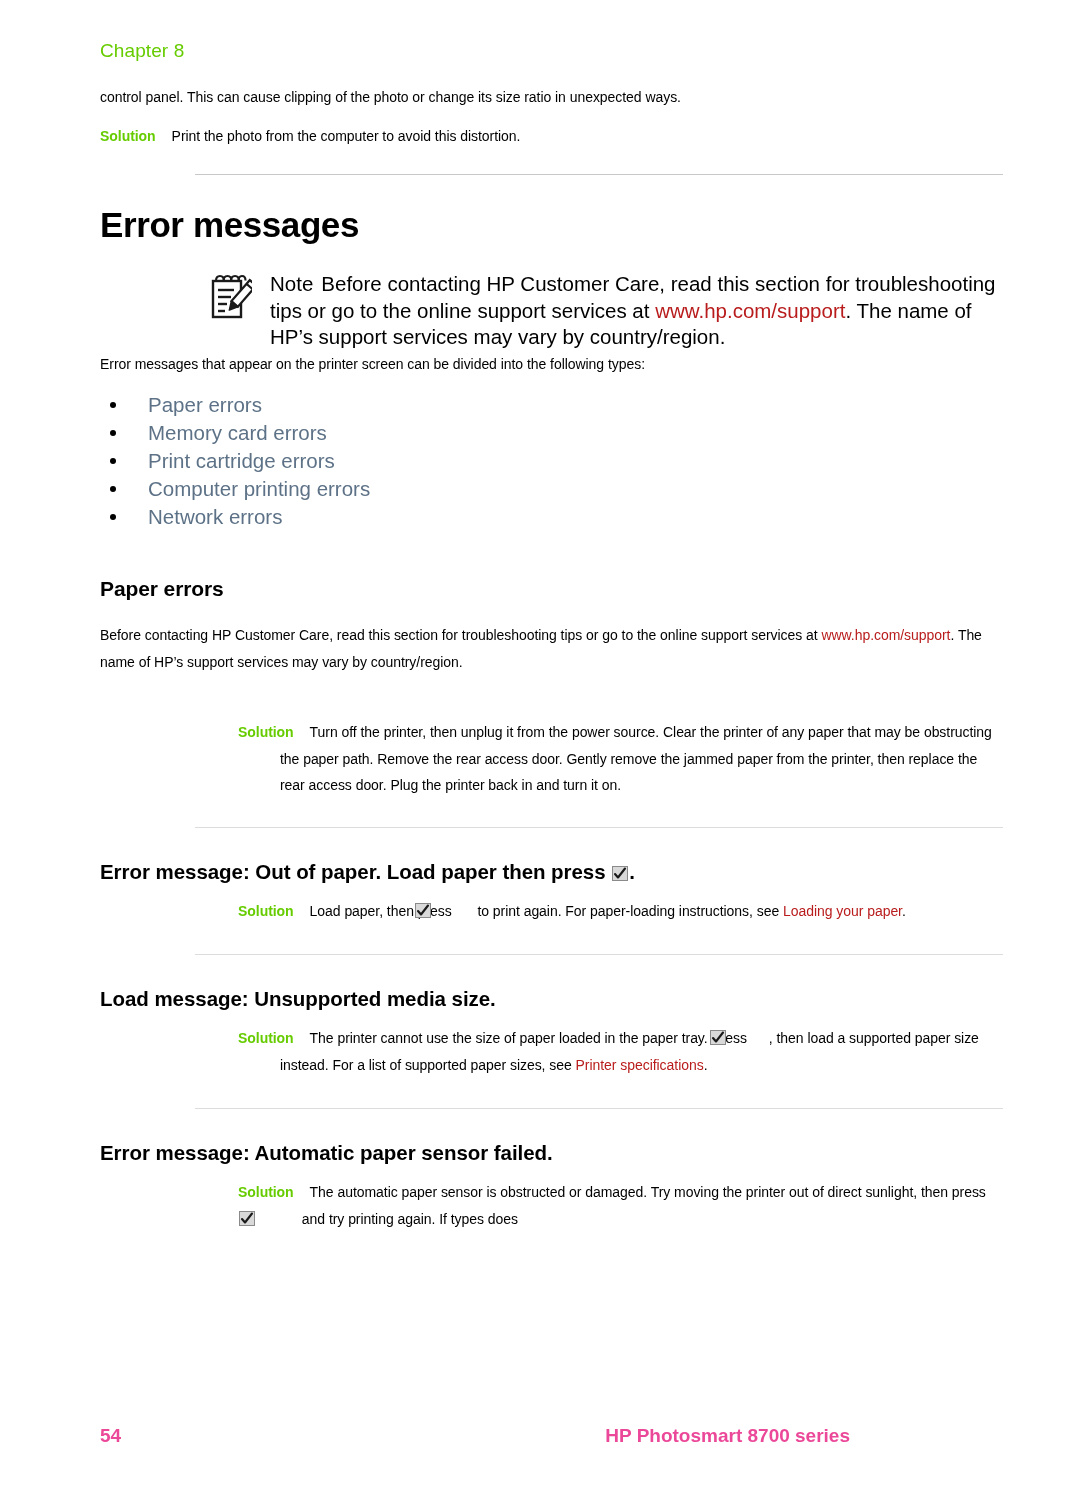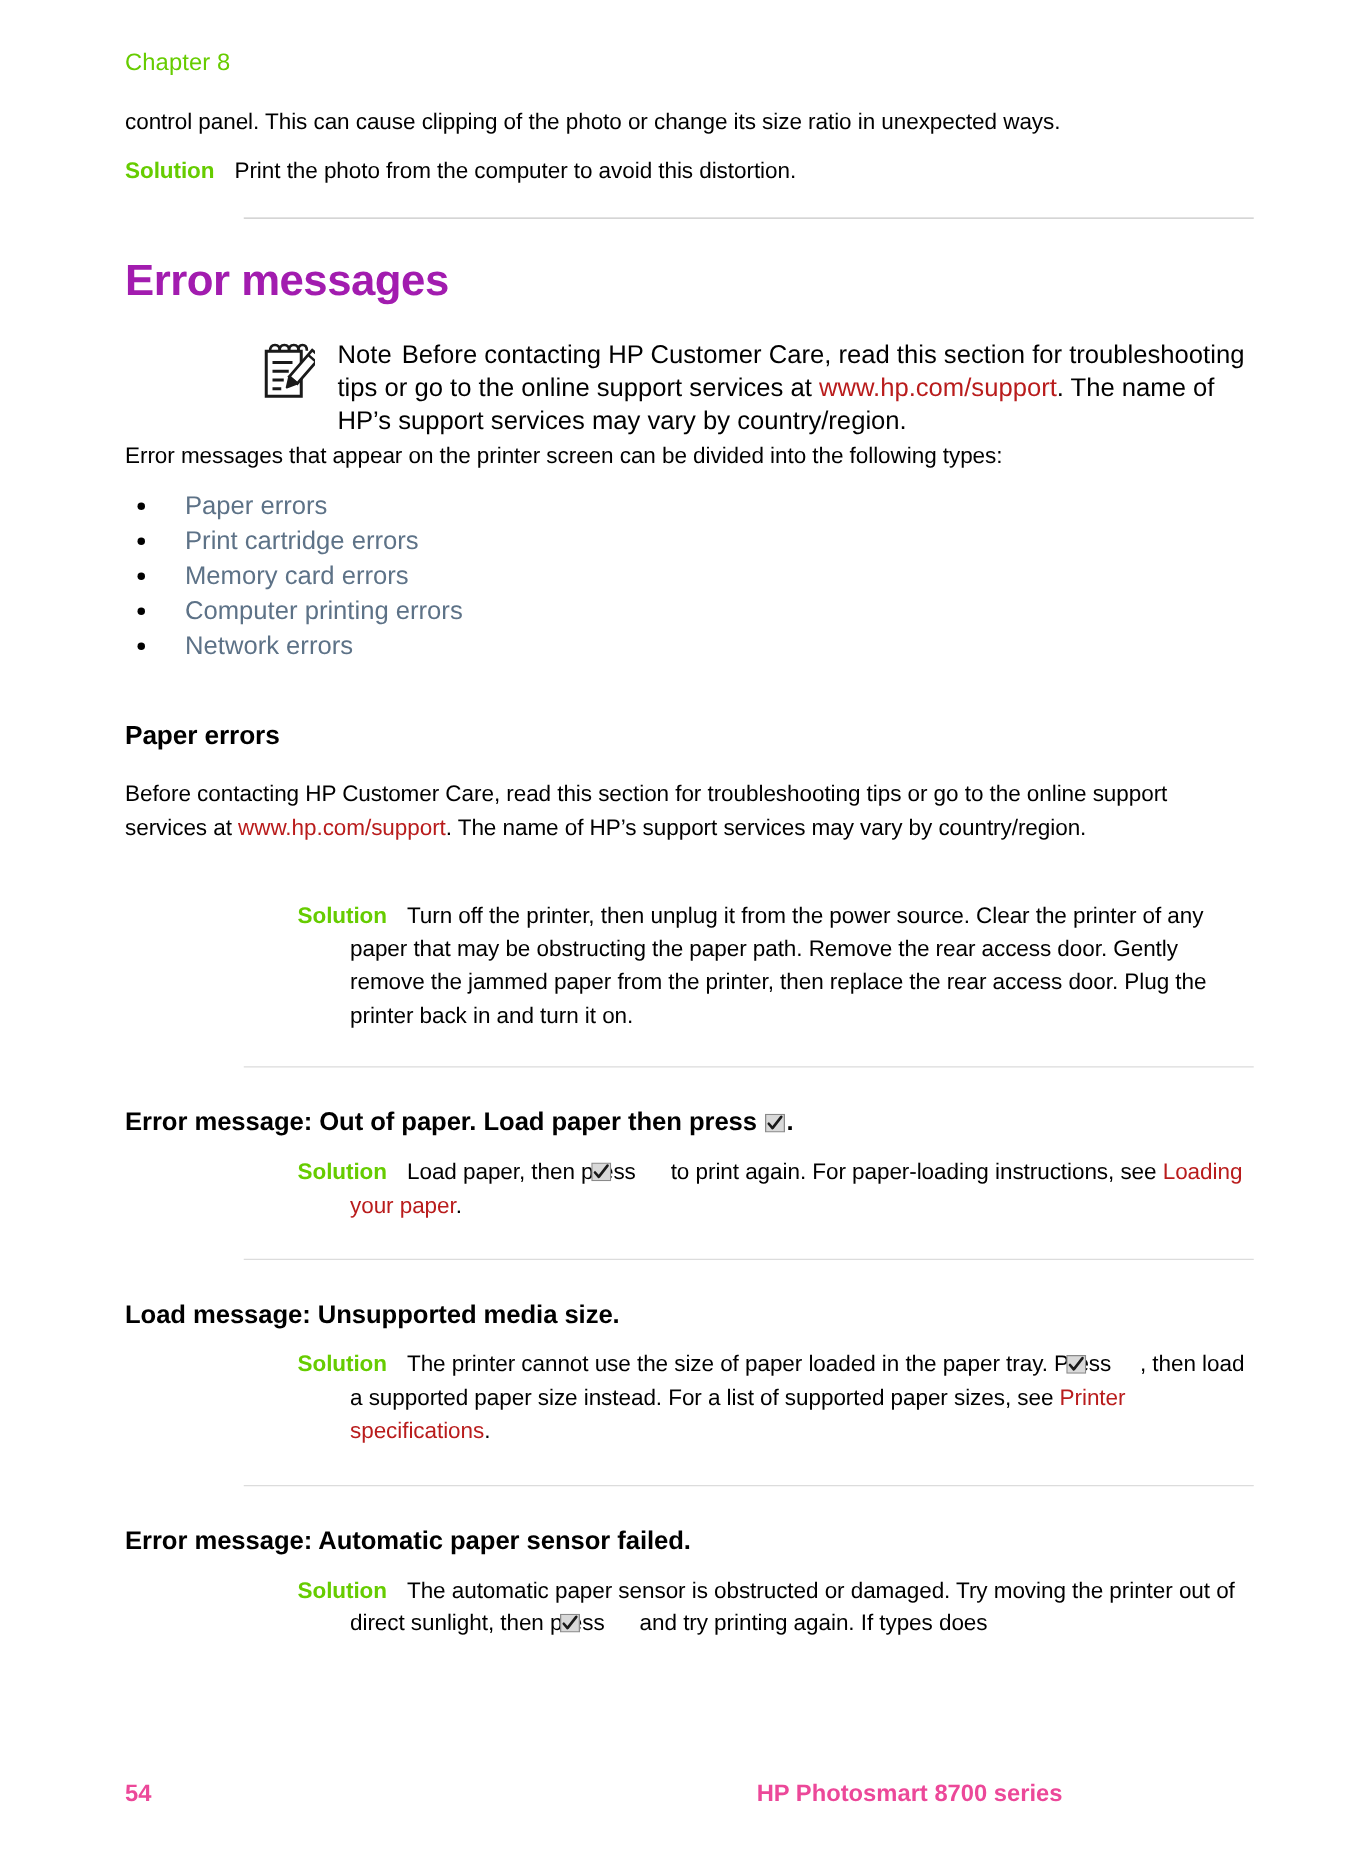--- a/index.html
+++ b/index.html
@@ -39,21 +39,21 @@
     left: 100px;
     top: 84px;
     width: 902px;
   }
 
   .body-indent {
     margin-left: 138px;
   }
 
   p.body {
-    font-size: 18px;
+    font-size: 14px;
     line-height: 26.5px;
     margin: 0;
     color: #000;
     letter-spacing: -0.05px;
   }
 
   .solution-label {
     color: #66cc00;
     font-weight: bold;
   }
@@ -66,21 +66,21 @@
     height: 0;
   }
   .rule.light { border-top-color: #dcdcdc; }
 
   
   h1.page-heading {
     font-size: 35px;
     font-weight: bold;
     margin: 0;
     letter-spacing: -0.4px;
-    color: #a21caf;
+    color: #000000;
   }
 
   h2.sub-heading {
     font-size: 21px;
     font-weight: bold;
     margin: 0;
     letter-spacing: -0.1px;
     color: #000;
   }
 
@@ -210,22 +210,22 @@
       </span>
       <div class="note-text">
         <span class="note-label">Note</span><span class="gap-after-label" style="width:8px;"></span><span>Before contacting HP Customer Care, read this section for troubleshooting tips or go to the online support services at </span><span class="link">www.hp.com/support</span><span>. The name of HP’s support services may vary by country/region.</span>
       </div>
     </div>
 
     <p class="body body-indent" style="">Error messages that appear on the printer screen can be divided into the following types:</p>
 
     <ul class="bullets body-indent" style="margin-top:14px;">
       <li><span class="dot"></span><span>Paper errors</span></li>
+      <li><span class="dot"></span><span>Memory card errors</span></li>
       <li><span class="dot"></span><span>Print cartridge errors</span></li>
-      <li><span class="dot"></span><span>Memory card errors</span></li>
       <li><span class="dot"></span><span>Computer printing errors</span></li>
       <li><span class="dot"></span><span>Network errors</span></li>
     </ul>
 
     <h2 class="sub-heading" style="margin-top:46px;">Paper errors</h2>
 
     <p class="body body-indent" style="margin-top:21px;">
       <span>Before contacting HP Customer Care, read this section for troubleshooting tips or go to the online support services at </span><span class="link">www.hp.com/support</span><span>. The name of HP’s support services may vary by country/region.</span>
     </p>
 

